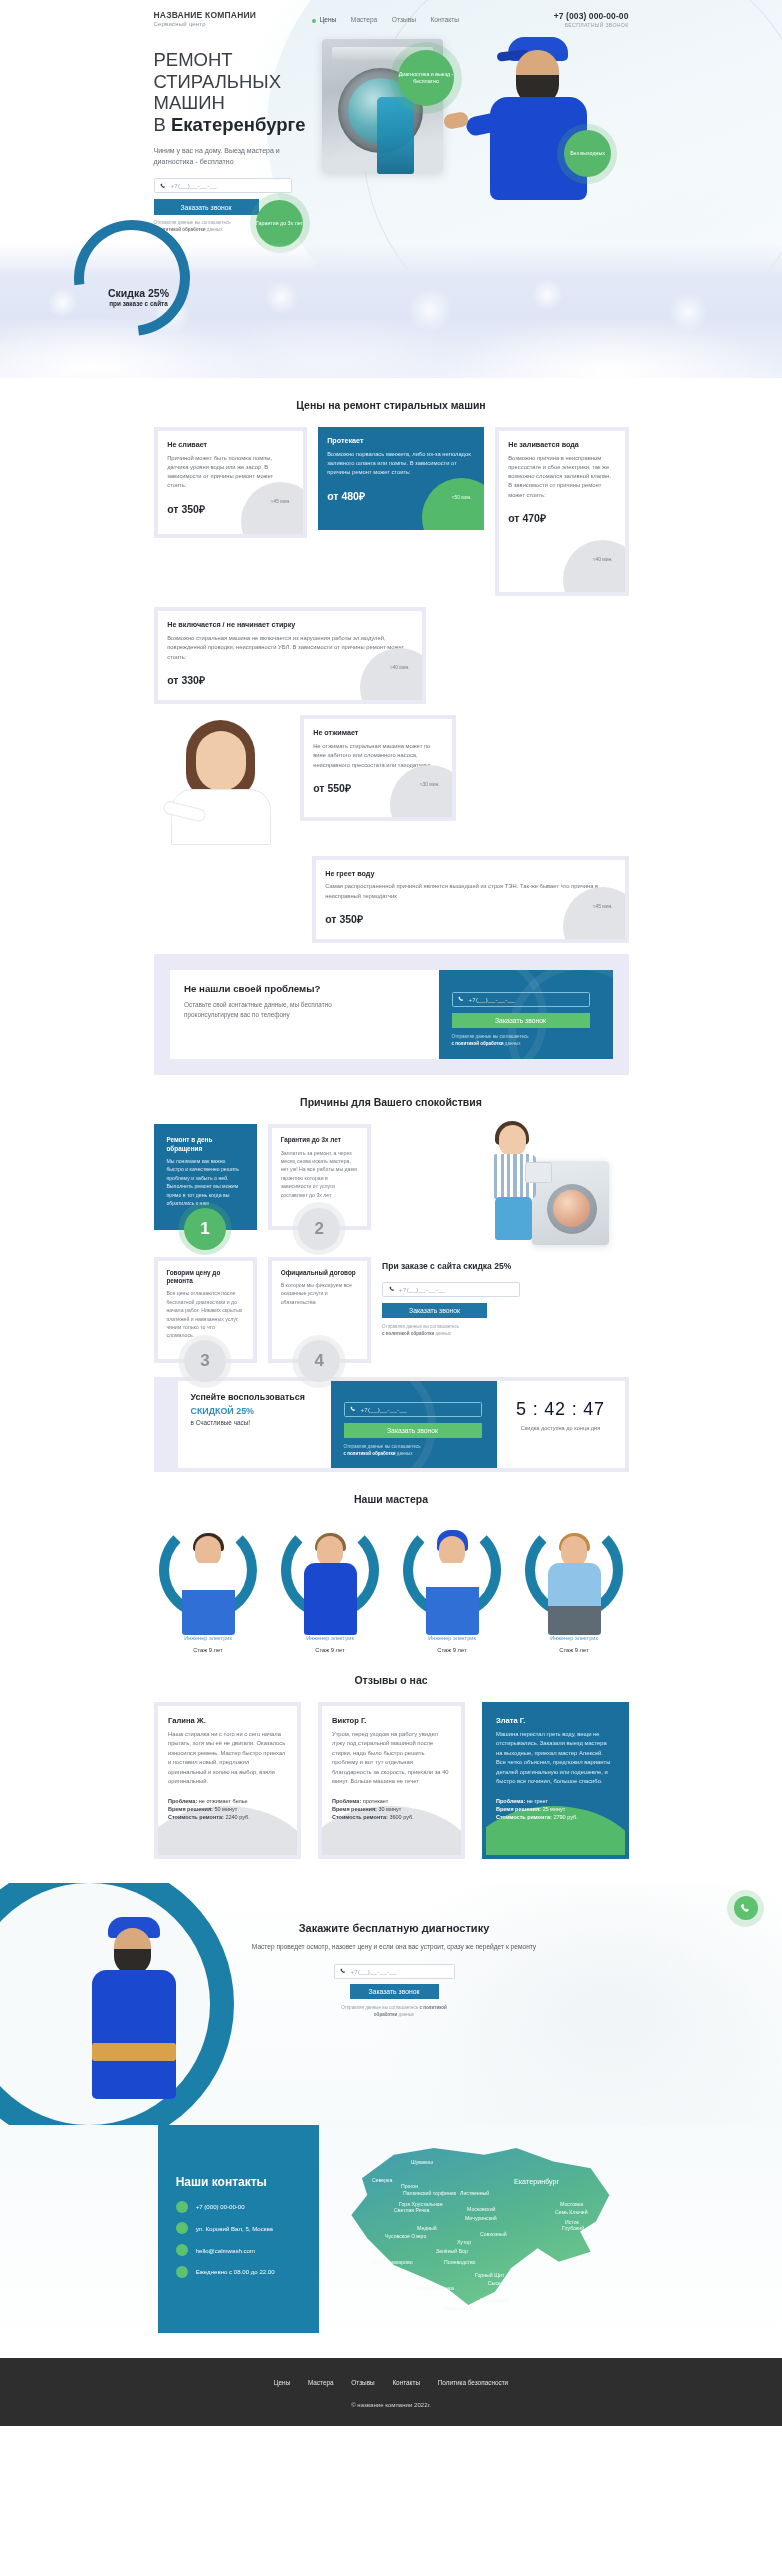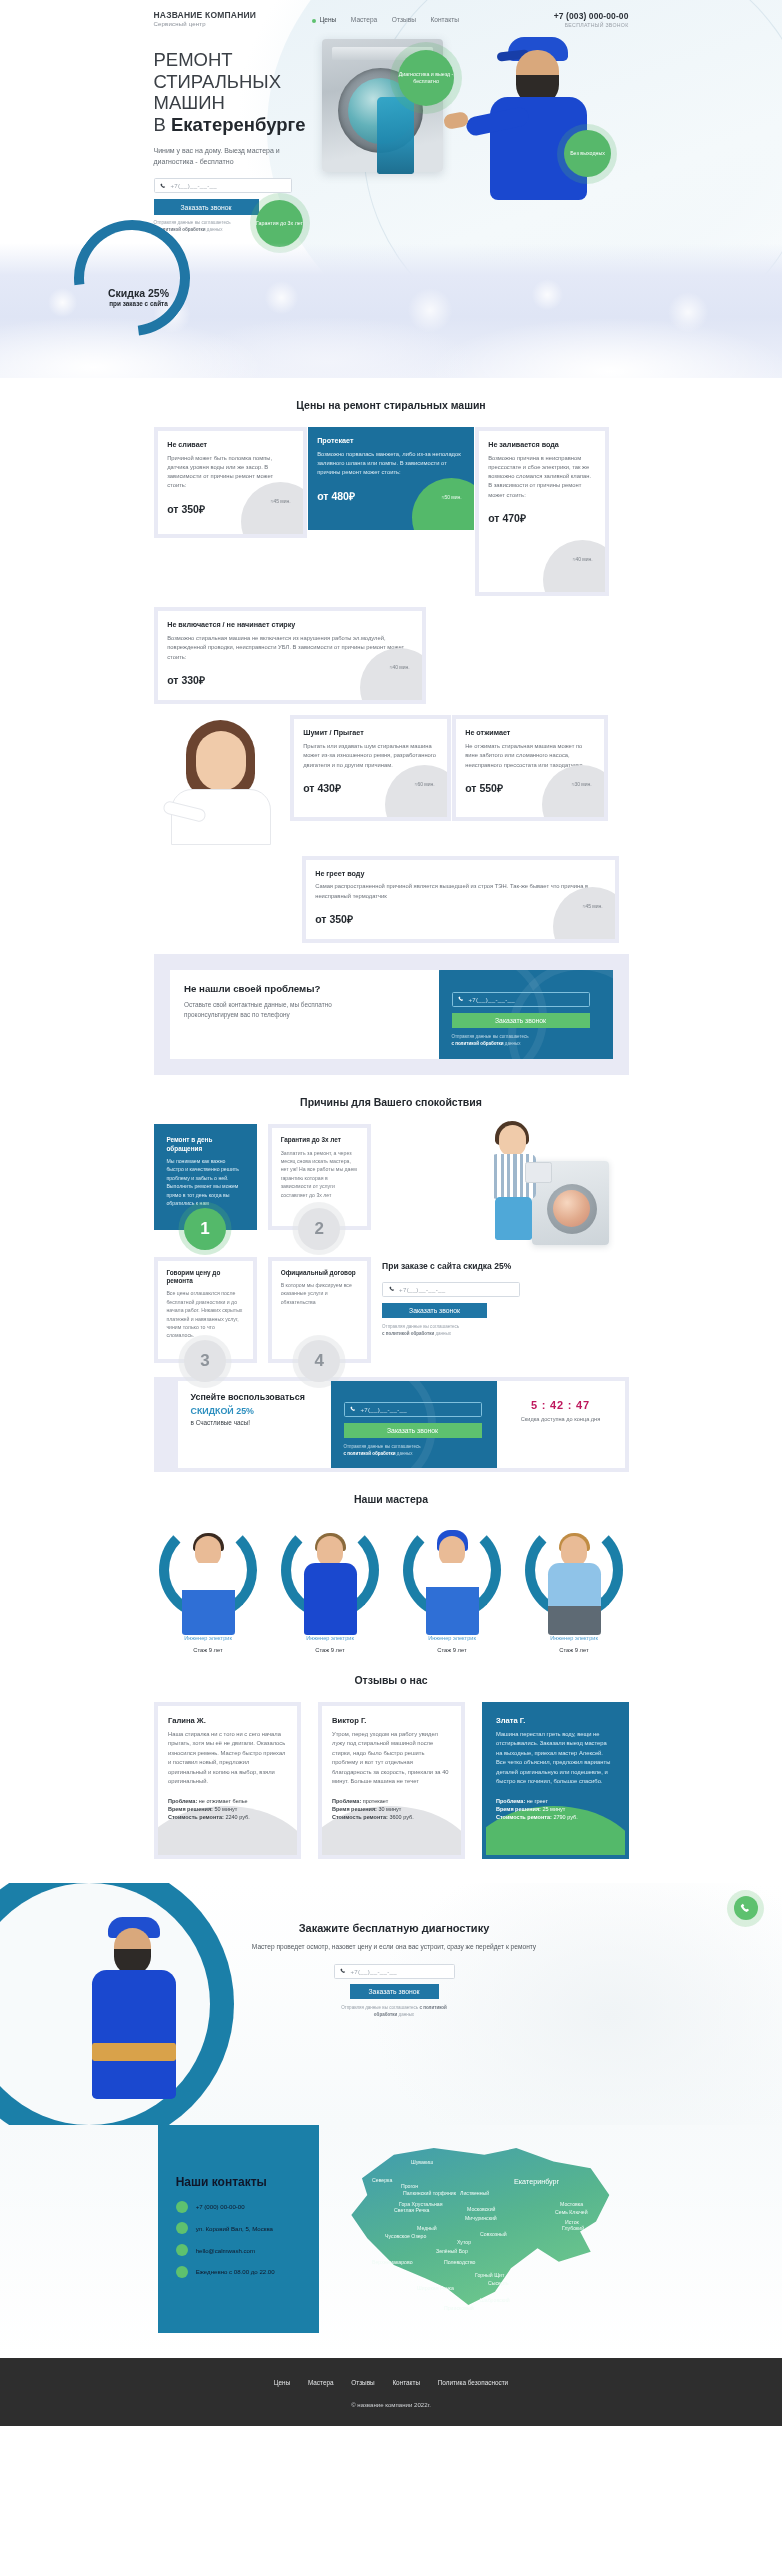--- a/index.html
+++ b/index.html
@@ -124,21 +124,21 @@
     border:10.5px solid #2076a5; border-bottom-color:transparent; transform:rotate(38deg);
   }
   .disc-text { position:absolute; left:90px; bottom:71px; width:97px; text-align:center; }
   .disc-big { font-size:10.5px; font-weight:bold; color:#23282e; }
   .disc-small { font-size:6.4px; font-weight:bold; color:#23282e; margin-top:0.8px; }
 
   
   .section-title { text-align:center; font-size:10.5px; font-weight:bold; color:#23282e; padding:21px 0 16px; }
 
   .cards { position:relative; }
-  .row { display:flex; gap:1px; margin-bottom:11.3px; align-items:flex-start; }
+  .row { display:flex; gap:11px; margin-bottom:11.3px; align-items:flex-start; }
 
   .card { background:#e9eaf5; padding:4px; position:relative; }
   .card-inner { background:#fff; padding:8.9px 9.7px 13px; position:relative; overflow:hidden; min-height:48px; }
   .card.dark { background:#1b6f9c; padding:0; }
   .card.dark .card-inner { background:#1b6f9c; }
   .card h3 { font-size:7.2px; font-weight:bold; color:#23282e; margin-bottom:4.8px; line-height:1.25; }
   .card.dark h3 { color:#fff; }
   .card p { font-size:5.8px; color:#6b7179; line-height:1.6; }
   .card.dark p { color:#dcecf5; }
   .price { font-size:10.5px; font-weight:bold; color:#23282e; margin-top:11.3px; }
@@ -212,21 +212,21 @@
 
   
   .timer-bar { display:flex; background:#e9eaf5; padding:4px; margin-top:14.5px; }
   .tb-left { background:#fff; width:153px; padding:11.3px 13px;margin-left:20px; }
   .tb-left .l1 { font-size:8.9px; font-weight:bold; color:#23282e; line-height:1.3; }
   .tb-left .l2 { font-size:8.9px; font-weight:bold; color:#2d8fbf; margin-top:1.6px; }
   .tb-left .l3 { font-size:6.4px; color:#3c4248; margin-top:3.2px; }
   .tb-mid { width:166px; background:#1b6f9c; padding:10.5px 13px; position:relative; overflow:hidden; }
   .tb-mid:before{ content:""; position:absolute; left:-32px; top:-24px; width:121px; height:121px; border-radius:50%; border:8.9px solid rgba(255,255,255,.07); }
   .tb-right { flex:1; background:#fff; text-align:center; padding-top:17.7px; }
-  .tb-right .clock { font-size:11px; font-weight:bold; color:#be185d; letter-spacing:0.8px; }
+  .tb-right .clock { font-size:18px; font-weight:normal; color:#0f172a; letter-spacing:0.8px; }
   .tb-right .cs { font-size:5.6px; color:#6b7179; margin-top:4.8px; }
 
   
   .masters { display:flex; gap:9.7px; justify-content:space-between; }
   .m { width:109px; text-align:center; position:relative; }
   .m-circ { width:98px; height:98px; margin:0 auto; border-radius:50%; border:10.5px solid #1b7fa8; border-top-color:transparent; position:relative; }
   .m-person { position:absolute; left:50%; top:4.8px; transform:translateX(-50%); width:72px; height:100px; }
   .mp-head{ position:absolute; left:23px; top:0; width:26px; height:31px; border-radius:13px; background:#e9bb96; }
   .mp-hair{ position:absolute; left:21px; top:-3.2px; width:31px; height:17.7px; border-radius:15.3px 15.3px 3.2px 3.2px; background:#3a2a20; }
   .mp-body{ position:absolute; left:9.7px; top:27px; width:53px; height:72px; border-radius:11.3px 11.3px 3.2px 3.2px; }
@@ -273,21 +273,21 @@
   .diag-form { margin:11.3px auto 0; width:121px; }
   .diag-form .phone-input { width:121px; margin:0 auto; }
   .diag-form .btn-primary { width:89px; margin:5.6px auto 0; }
   .diag-form .policy { text-align:center; margin:5.6px auto 0; max-width:161px; }
   .fab { position:absolute; right:24px; top:13px; width:24px; height:24px; border-radius:50%; background:#5ec16f; display:flex; align-items:center; justify-content:center; }
   .fab-halo { position:absolute; right:17.7px; top:6.4px; width:37px; height:37px; border-radius:50%; background:rgba(94,193,111,.22); }
 
   
   .contacts-wrap { position:relative; height:233px; background:linear-gradient(180deg,#f7fafb,#ffffff); }
   .contacts {
-    position:absolute; left:158px; top:0; width:161px; height:208px; background:#1b7fa8; color:#0f172a;
+    position:absolute; left:158px; top:0; width:161px; height:208px; background:#1b7fa8; color:#ffffff;
     padding:50px 17.7px 0;
   }
   .contacts h3 { font-size:12px; font-weight:bold; margin-bottom:11.3px; }
   .c-item { display:flex; align-items:center; gap:8px; margin-bottom:9.7px; }
   .c-dot { width:12px; height:12px; border-radius:50%; background:#5ec16f; flex:0 0 12px; }
   .c-item span { font-size:6.1px; }
   .map { position:absolute; left:322px; top:4.8px; width:322px; height:201px; }
   .map-shape {
     position:absolute; left:24px; top:14.5px; width:266px; height:167px;
     background:linear-gradient(160deg,#3f9bb0 0%, #57b58f 50%, #79d08a 100%);
@@ -433,30 +433,20 @@
           </div>
         </div>
       </div>
 
       <div class="row">
         <div class="girl">
           <div class="g-hair"></div>
           <div class="g-face"></div>
           <div class="g-body"></div>
           <div class="g-arm"></div>
-        </div>
-        <div class="card" style="width:161px">
-          <div class="card-inner" style="min-height:98px">
-            <h3>Шумит / Прыгает</h3>
-            <p>Прыгать или издавать шум стиральная машина может из-за изношенного ремня, разработанного двигателя и по другим причинам.</p>
-            <div class="price">от 430₽</div>
-            <div class="tcircle">
-                <span>≈60 мин.</span>
-              </div>
-          </div>
         </div>
         <div class="card" style="width:156px">
           <div class="card-inner" style="min-height:98px">
             <h3>Не отжимает</h3>
             <p>Не отжимать стиральная машина может по вине забитого или сломанного насоса, неисправного прессостата или таходатчика.</p>
             <div class="price">от 550₽</div>
             <div class="tcircle">
                 <span>≈30 мин.</span>
               </div>
           </div>

